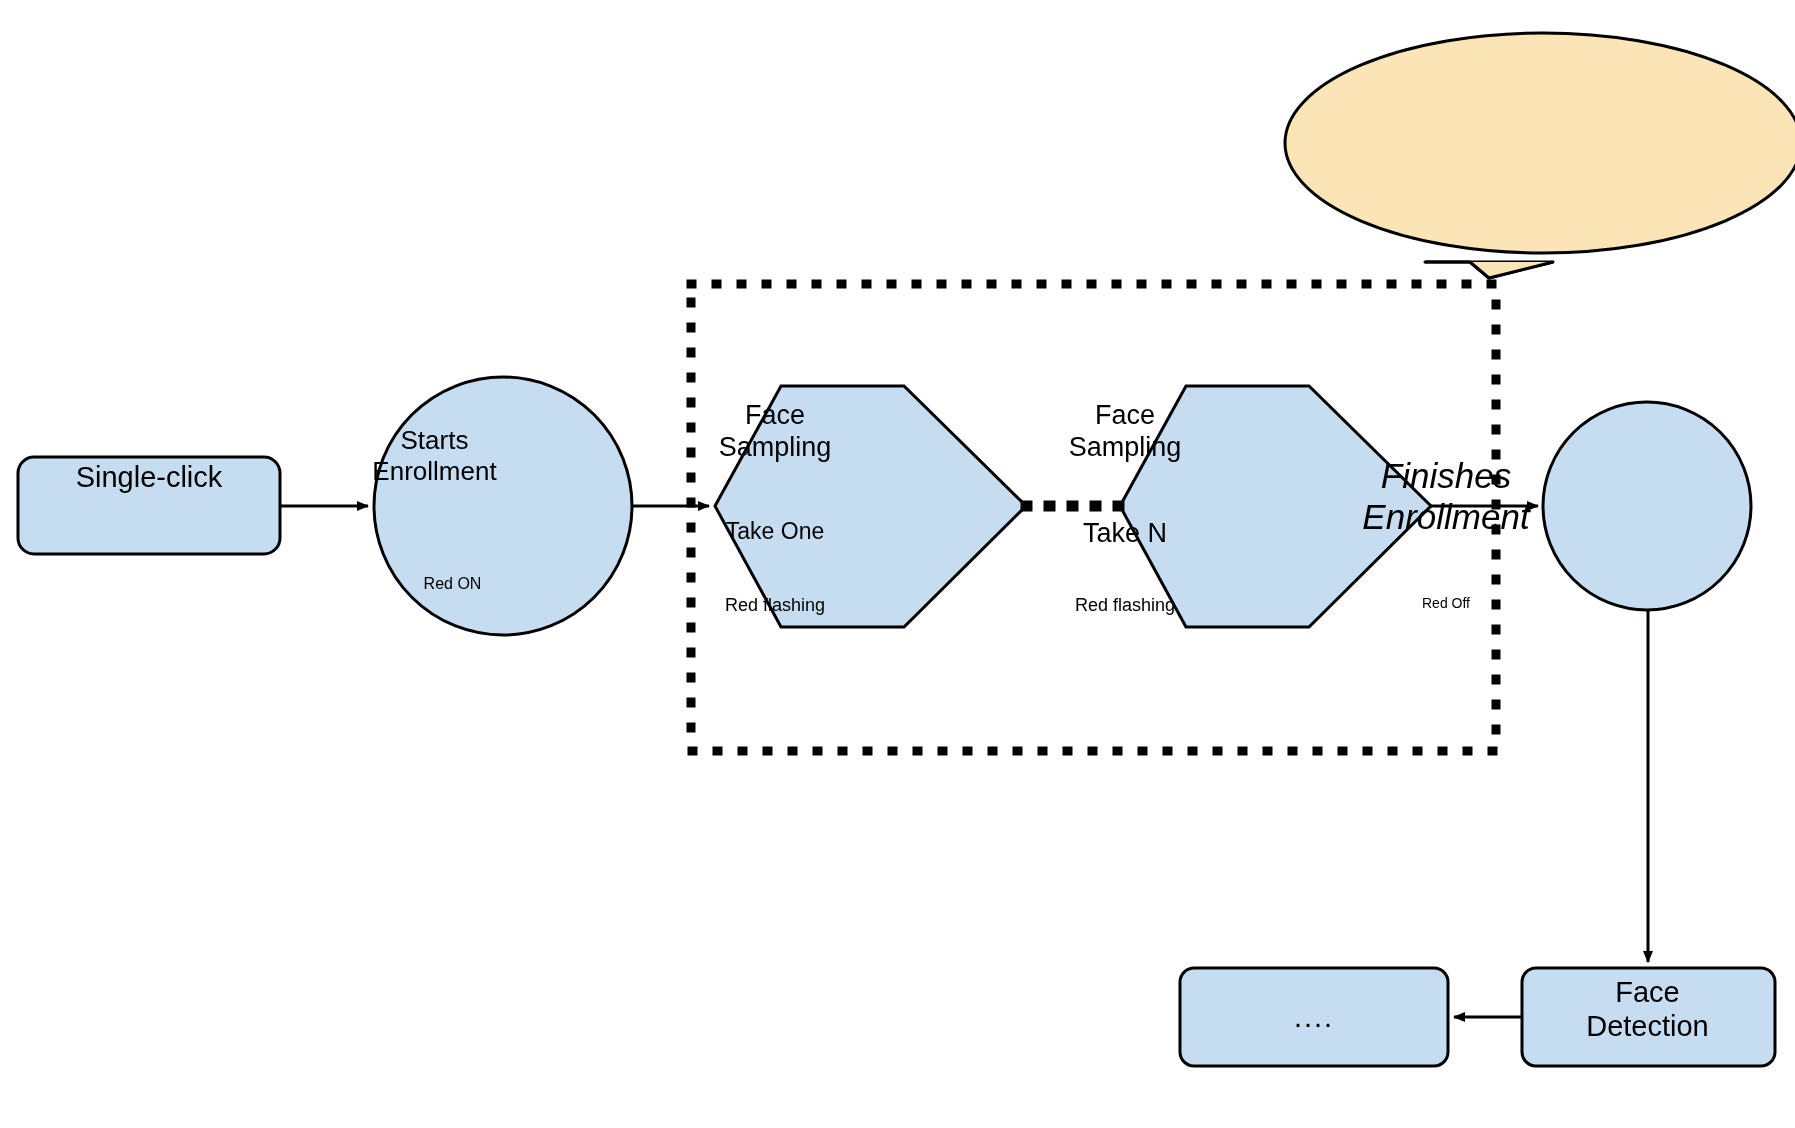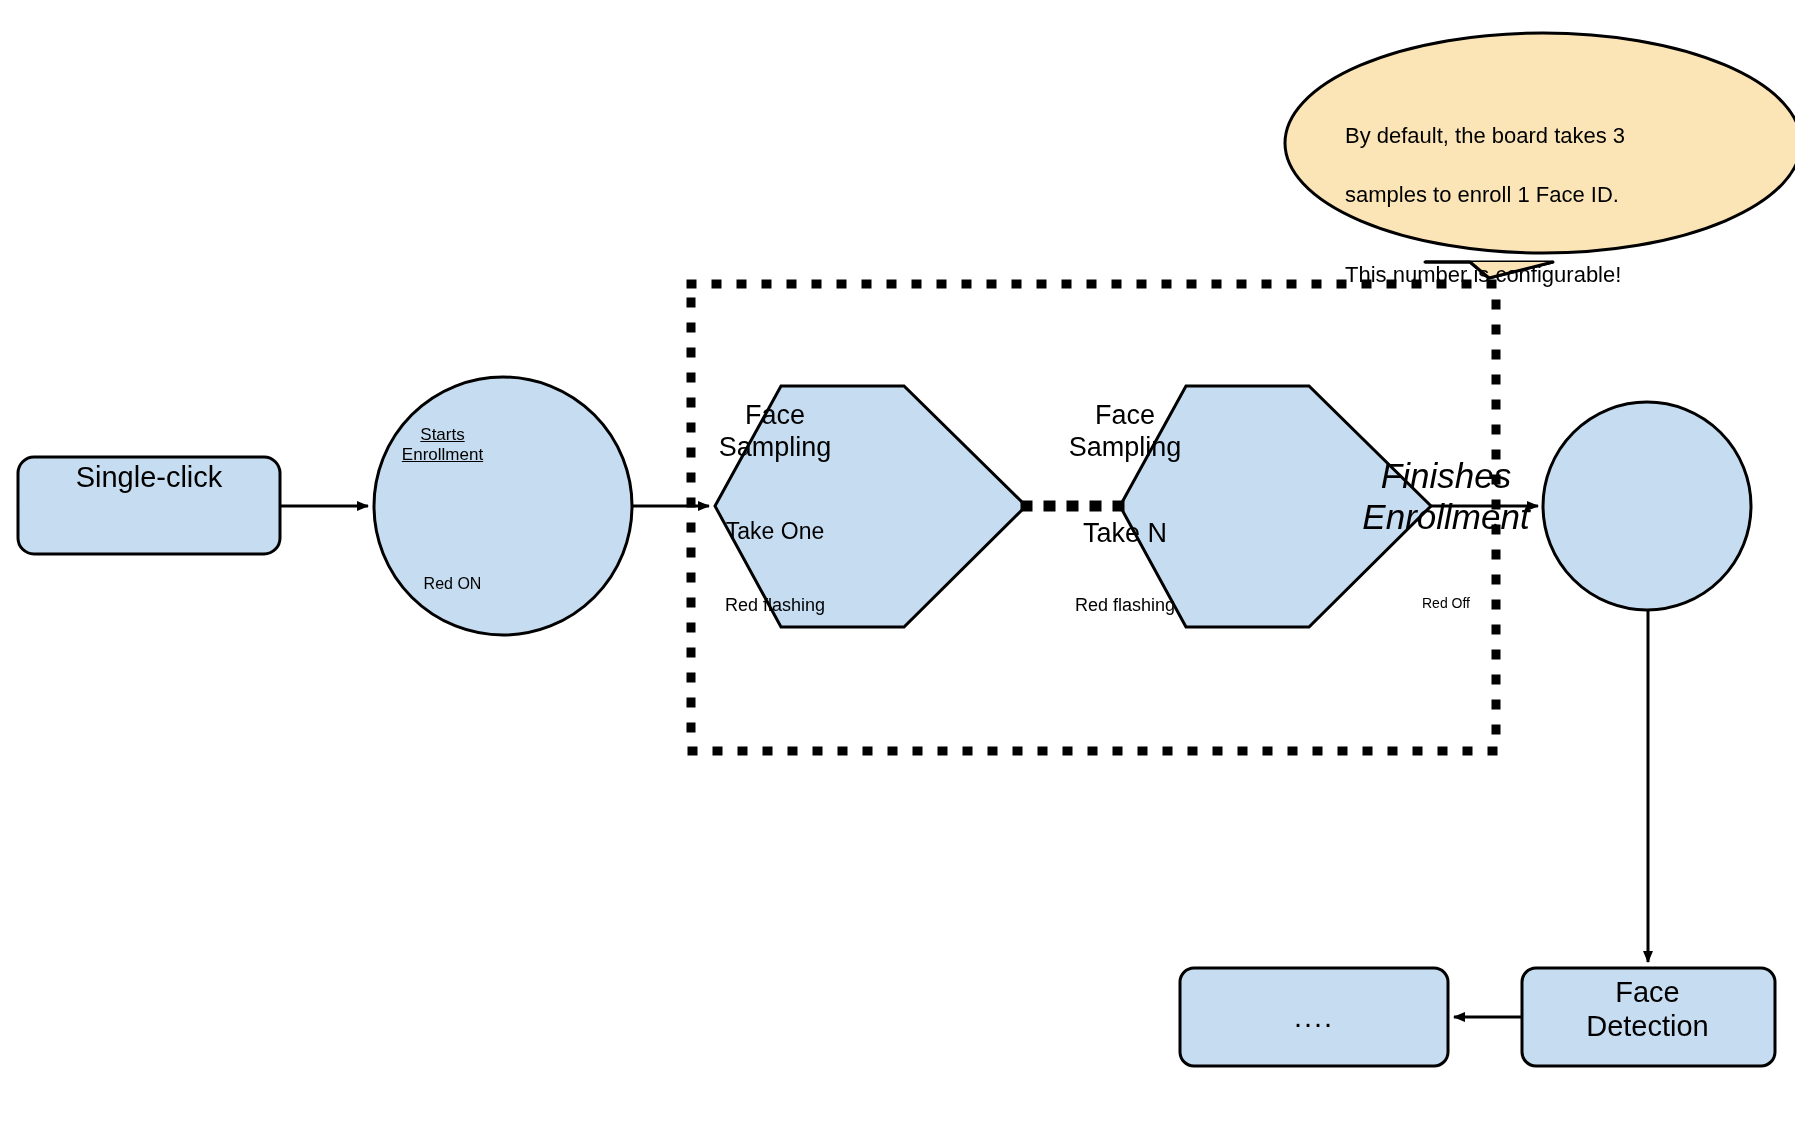--- a/index.html
+++ b/index.html
@@ -35,23 +35,22 @@
 
   
   #lbl-single-click {
     left: 18px; top: 460px; width: 262px;
     font-size: 29px;
     text-align: center;
   }
 
   
   #lbl-starts-title {
-    left: 315px; top: 425px; width: 255px;
-    font-size: 17px;
-    text-decoration: underline;
+    left: 307px; top: 425px; width: 255px;
+    font-size: 26px;
   }
   #lbl-starts-sub {
     left: 325px; top: 575px; width: 255px;
     font-size: 16px;
   }
 
   
   #lbl-hex1-title {
     left: 650px; top: 400px; width: 250px;
     font-size: 27px;
@@ -180,20 +179,14 @@
 
   <div class="node-label" id="lbl-finishes-title">Finishes
 Enrollment</div>
   <div class="node-label" id="lbl-finishes-sub">Red Off</div>
 
   <div class="node-label" id="lbl-face-detection">Face
 Detection</div>
 
   <div class="node-label" id="lbl-ellipsis-box">....</div>
 
-  <div class="node-label" id="lbl-callout">
-    <span>By default, the board takes 3</span><br>
-    <span>samples to enroll 1 Face ID.</span>
-    <span class="gap"></span>
-    <span>This number is configurable!</span>
-  </div>
 
 </div>
 
 </body></html>

